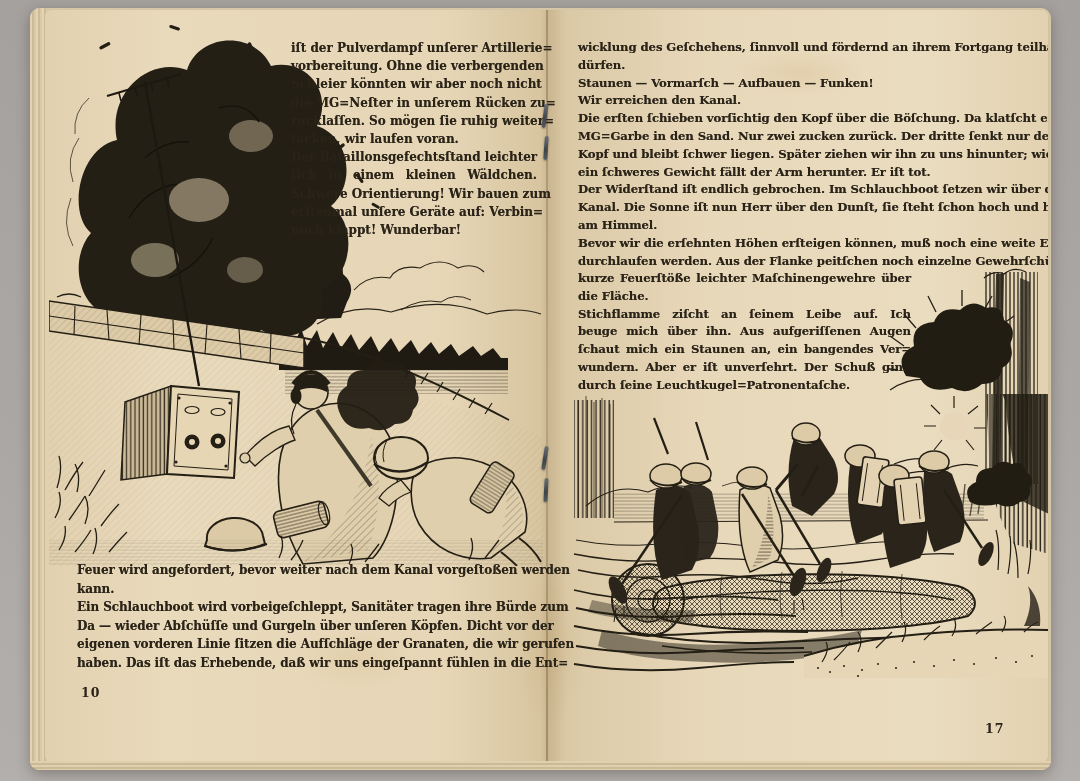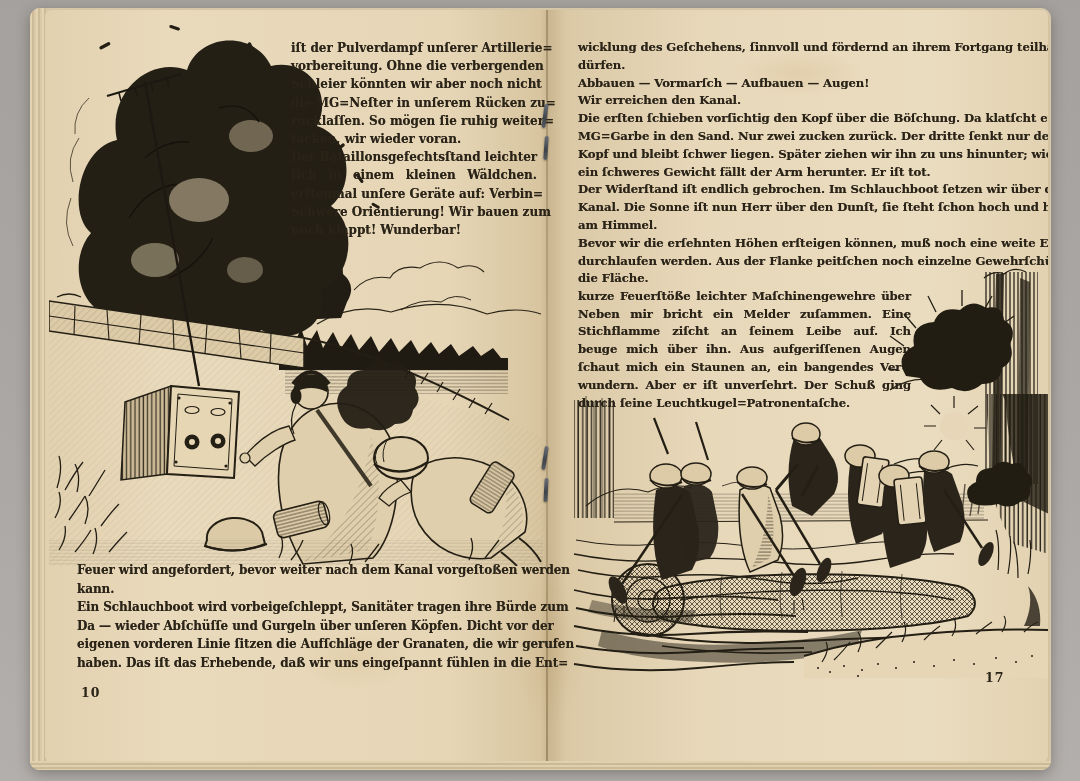--- a/index.html
+++ b/index.html
@@ -31,21 +31,21 @@
   .textblock{position:absolute;color:#2a2318;font-weight:700;
     text-shadow:0 0 .5px rgba(42,35,24,.55);}
   .tl{white-space:nowrap;}
   .just{text-align:justify;text-align-last:justify;}
   .col-intro{left:246px;top:29px;width:246px;font-size:12px;line-height:18.2px;}
   .block-bottom-left{left:32px;top:551px;width:460px;font-size:12px;line-height:18.6px;letter-spacing:-.1px;}
   .block-right-main{left:32px;top:29px;width:467px;font-size:11.7px;line-height:17.8px;letter-spacing:-.1px;}
   .block-right-wrap{left:32px;top:260px;width:333px;font-size:11.7px;line-height:17.8px;letter-spacing:-.1px;}
   .pagenum{position:absolute;color:#2a2318;font-size:12.5px;font-weight:700;letter-spacing:1px;}
   .pn-left{left:36px;top:675px;}
-  .pn-right{left:439px;top:660px;}
+  .pn-right{left:439px;top:711px;}
   .illus{position:absolute;}
   .staple{position:absolute;width:4px;height:24px;border-radius:2px;
     background:linear-gradient(180deg,#6a6f76,#3f444b 60%,#575c63);
     box-shadow:0 1px 2px rgba(60,45,20,.4);}
   svg{display:block;}
 </style>
 </head>
 <body>
 
 <div class="book">
@@ -178,62 +178,61 @@
           <rect x="0" y="522" width="494" height="26" fill="url(#hH)" opacity="0.15"></rect>
         </g>
       </svg>
 
       <div class="textblock col-intro">
           <div class="tl just">iſt der Pulverdampf unſerer Artillerie=</div>
           <div class="tl just">vorbereitung. Ohne die verbergenden</div>
           <div class="tl just">Schleier könnten wir aber noch nicht</div>
           <div class="tl just">die MG=Neſter in unſerem Rücken zu=</div>
           <div class="tl just">rücklaſſen. So mögen ſie ruhig weiter=</div>
-          <div class="tl">tacken, wir wieder voran.</div>
+          <div class="tl">tacken, wir laufen voran.</div>
           <div class="tl just">Der Bataillonsgefechtsſtand leichter</div>
           <div class="tl just">ſich in einem kleinen Wäldchen.</div>
+          <div class="tl just">Schwere Orientierung! Wir bauen zum</div>
           <div class="tl just">erſtenmal unſere Geräte auf: Verbin=</div>
-          <div class="tl just">Schwere Orientierung! Wir bauen zum</div>
           <div class="tl">noch klappt! Wunderbar!</div>
         </div>
 
       <div class="textblock block-bottom-left">
           <div class="tl just">Feuer wird angefordert, bevor weiter nach dem Kanal vorgeſtoßen werden</div>
           <div class="tl">kann.</div>
           <div class="tl just">Ein Schlauchboot wird vorbeigeſchleppt, Sanitäter tragen ihre Bürde zum</div>
           <div class="tl just">Da — wieder Abſchüſſe und Gurgeln über unſeren Köpfen. Dicht vor der</div>
           <div class="tl just">eigenen vorderen Linie ſitzen die Aufſchläge der Granaten, die wir gerufen</div>
           <div class="tl just">haben. Das iſt das Erhebende, daß wir uns eingeſpannt fühlen in die Ent=</div>
         </div>
 
       <div class="pagenum pn-left">10</div>
     </div>
 
     <div class="page page-right">
 
       <div class="textblock block-right-main">
           <div class="tl just">wicklung des Geſchehens, ſinnvoll und fördernd an ihrem Fortgang teilhaben</div>
           <div class="tl">dürfen.</div>
-          <div class="tl">Abbauen — Vormarſch — Aufbauen — Augen!</div>
+          <div class="tl">Staunen — Vormarſch — Aufbauen — Funken!</div>
           <div class="tl">Wir erreichen den Kanal.</div>
           <div class="tl just">Die erſten ſchieben vorſichtig den Kopf über die Böſchung. Da klatſcht eine</div>
           <div class="tl just">MG=Garbe in den Sand. Nur zwei zucken zurück. Der dritte ſenkt nur den</div>
           <div class="tl just">Kopf und bleibt ſchwer liegen. Später ziehen wir ihn zu uns hinunter; wie</div>
           <div class="tl">ein ſchweres Gewicht fällt der Arm herunter. Er iſt tot.</div>
           <div class="tl just">Der Widerſtand iſt endlich gebrochen. Im Schlauchboot ſetzen wir über den</div>
           <div class="tl just">Kanal. Die Sonne iſt nun Herr über den Dunſt, ſie ſteht ſchon hoch und heiß</div>
           <div class="tl">am Himmel.</div>
           <div class="tl just">Bevor wir die erſehnten Höhen erſteigen können, muß noch eine weite Ebene</div>
           <div class="tl just">durchlaufen werden. Aus der Flanke peitſchen noch einzelne Gewehrſchüſſe und</div>
         </div>
 
       <div class="textblock block-right-wrap">
+          <div class="tl just">kurze Feuerſtöße leichter Maſchinengewehre über</div>
           <div class="tl">die Fläche.</div>
-          <div class="tl just">kurze Feuerſtöße leichter Maſchinengewehre über</div>
-          <div class="tl just">Neben mir bricht ein Melder zuſammen. Eine</div>
           <div class="tl just">Stichflamme ziſcht an ſeinem Leibe auf. Ich</div>
           <div class="tl just">beuge mich über ihn. Aus aufgeriſſenen Augen</div>
           <div class="tl just">ſchaut mich ein Staunen an, ein bangendes Ver=</div>
           <div class="tl just">wundern. Aber er iſt unverſehrt. Der Schuß ging</div>
           <div class="tl">durch ſeine Leuchtkugel=Patronentaſche.</div>
         </div>
 
       <svg class="illus" style="left:342px;top:258px;" width="160" height="230" viewBox="0 0 160 230">
         <defs>
           <pattern id="tV" width="4" height="6" patternUnits="userSpaceOnUse">

